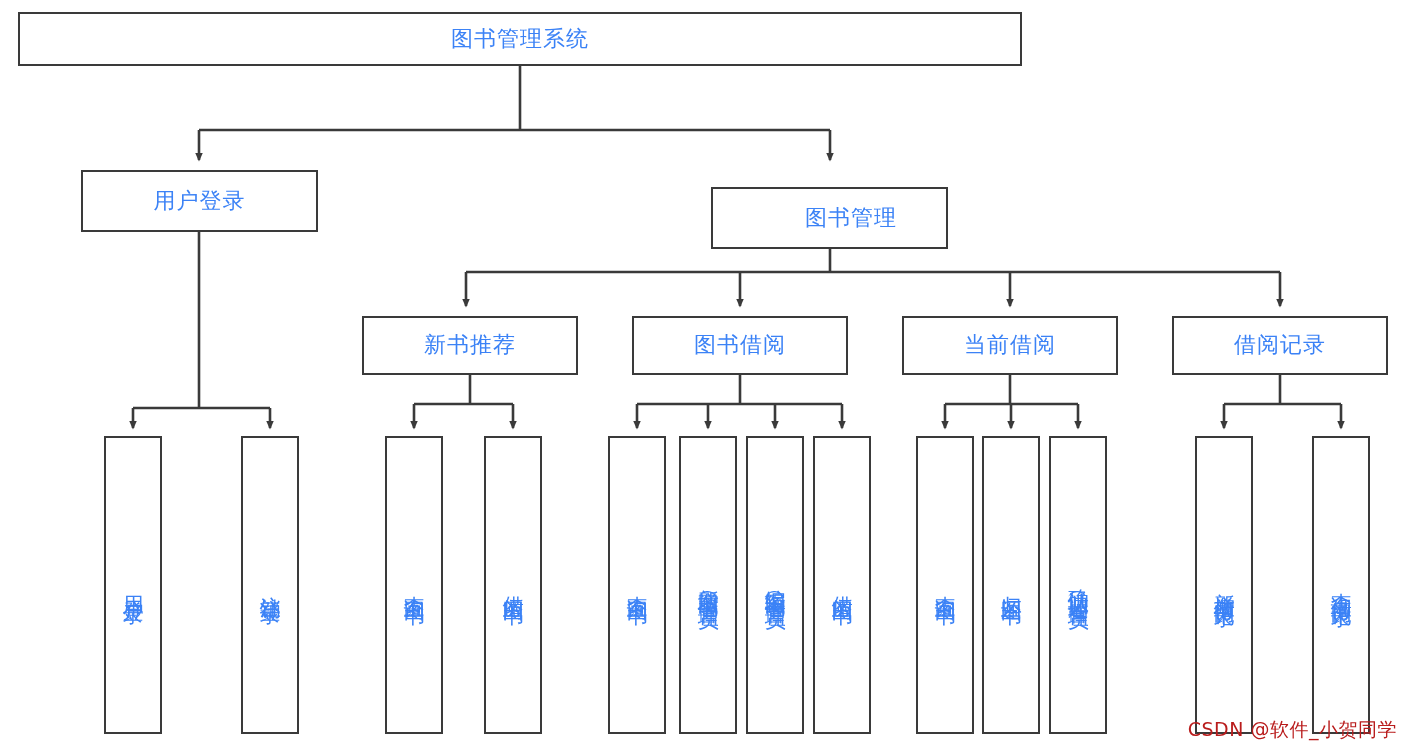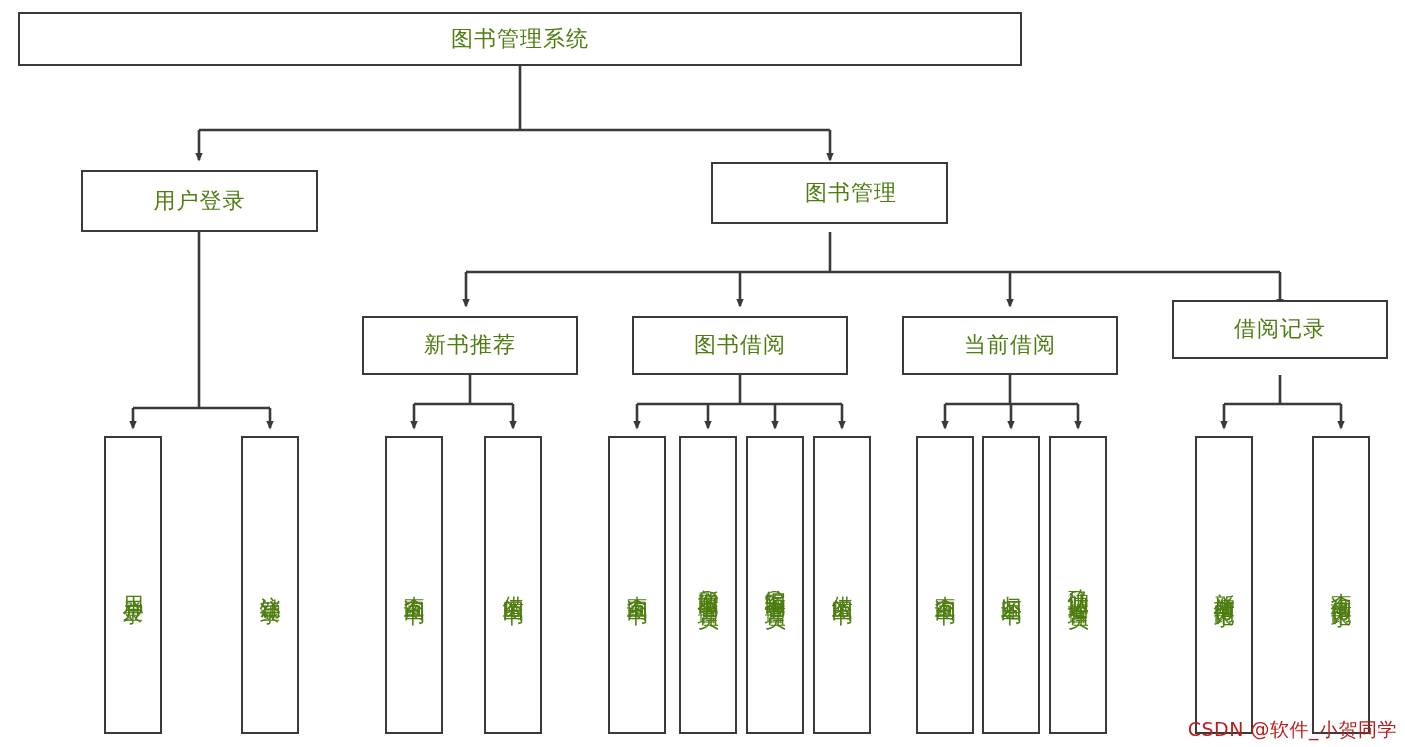--- a/index.html
+++ b/index.html
@@ -18,21 +18,21 @@
     overflow: hidden;
   }
   .node {
     position: absolute;
     box-sizing: border-box;
     border: 2px solid #3a3a3a;
     background: #ffffff;
     display: flex;
     align-items: center;
     justify-content: center;
-    color: #4d7c0f;
+    color: #3b82f6;
   }
   .node.horiz {
     font-size: 22px;
     letter-spacing: 1px;
     line-height: 1.2;
   }
   .node.vert {
     writing-mode: vertical-rl;
     text-orientation: upright;
     font-size: 21px;
@@ -121,37 +121,37 @@
   </svg>
 
   <div class="node horiz" style="left:18px; top:12px; width:1004px; height:54px;">
     <span>图书管理系统</span>
   </div>
 
   <div class="node horiz" style="left:81px; top:170px; width:237px; height:62px;">
     <span>用户登录</span>
   </div>
 
-  <div class="node horiz" style="left:711px; top:162px; width:237px; height:62px;padding-left:43px;">
+  <div class="node horiz" style="left:711px; top:187px; width:237px; height:62px;padding-left:43px;">
     <span>图书管理</span>
   </div>
 
   <div class="node horiz" style="left:362px; top:316px; width:216px; height:59px;">
     <span>新书推荐</span>
   </div>
 
   <div class="node horiz" style="left:902px; top:316px; width:216px; height:59px;">
     <span>当前借阅</span>
   </div>
 
   <div class="node horiz" style="left:632px; top:316px; width:216px; height:59px;">
     <span>图书借阅</span>
   </div>
 
-  <div class="node horiz" style="left:1172px; top:300px; width:216px; height:59px;">
+  <div class="node horiz" style="left:1172px; top:316px; width:216px; height:59px;">
     <span>借阅记录</span>
   </div>
 
   <div class="node vert" style="left:104px; top:436px; width:58px; height:298px;">
     <span>用户登录</span>
   </div>
 
   <div class="node vert" style="left:241px; top:436px; width:58px; height:298px;">
     <span>注销登录</span>
   </div>

